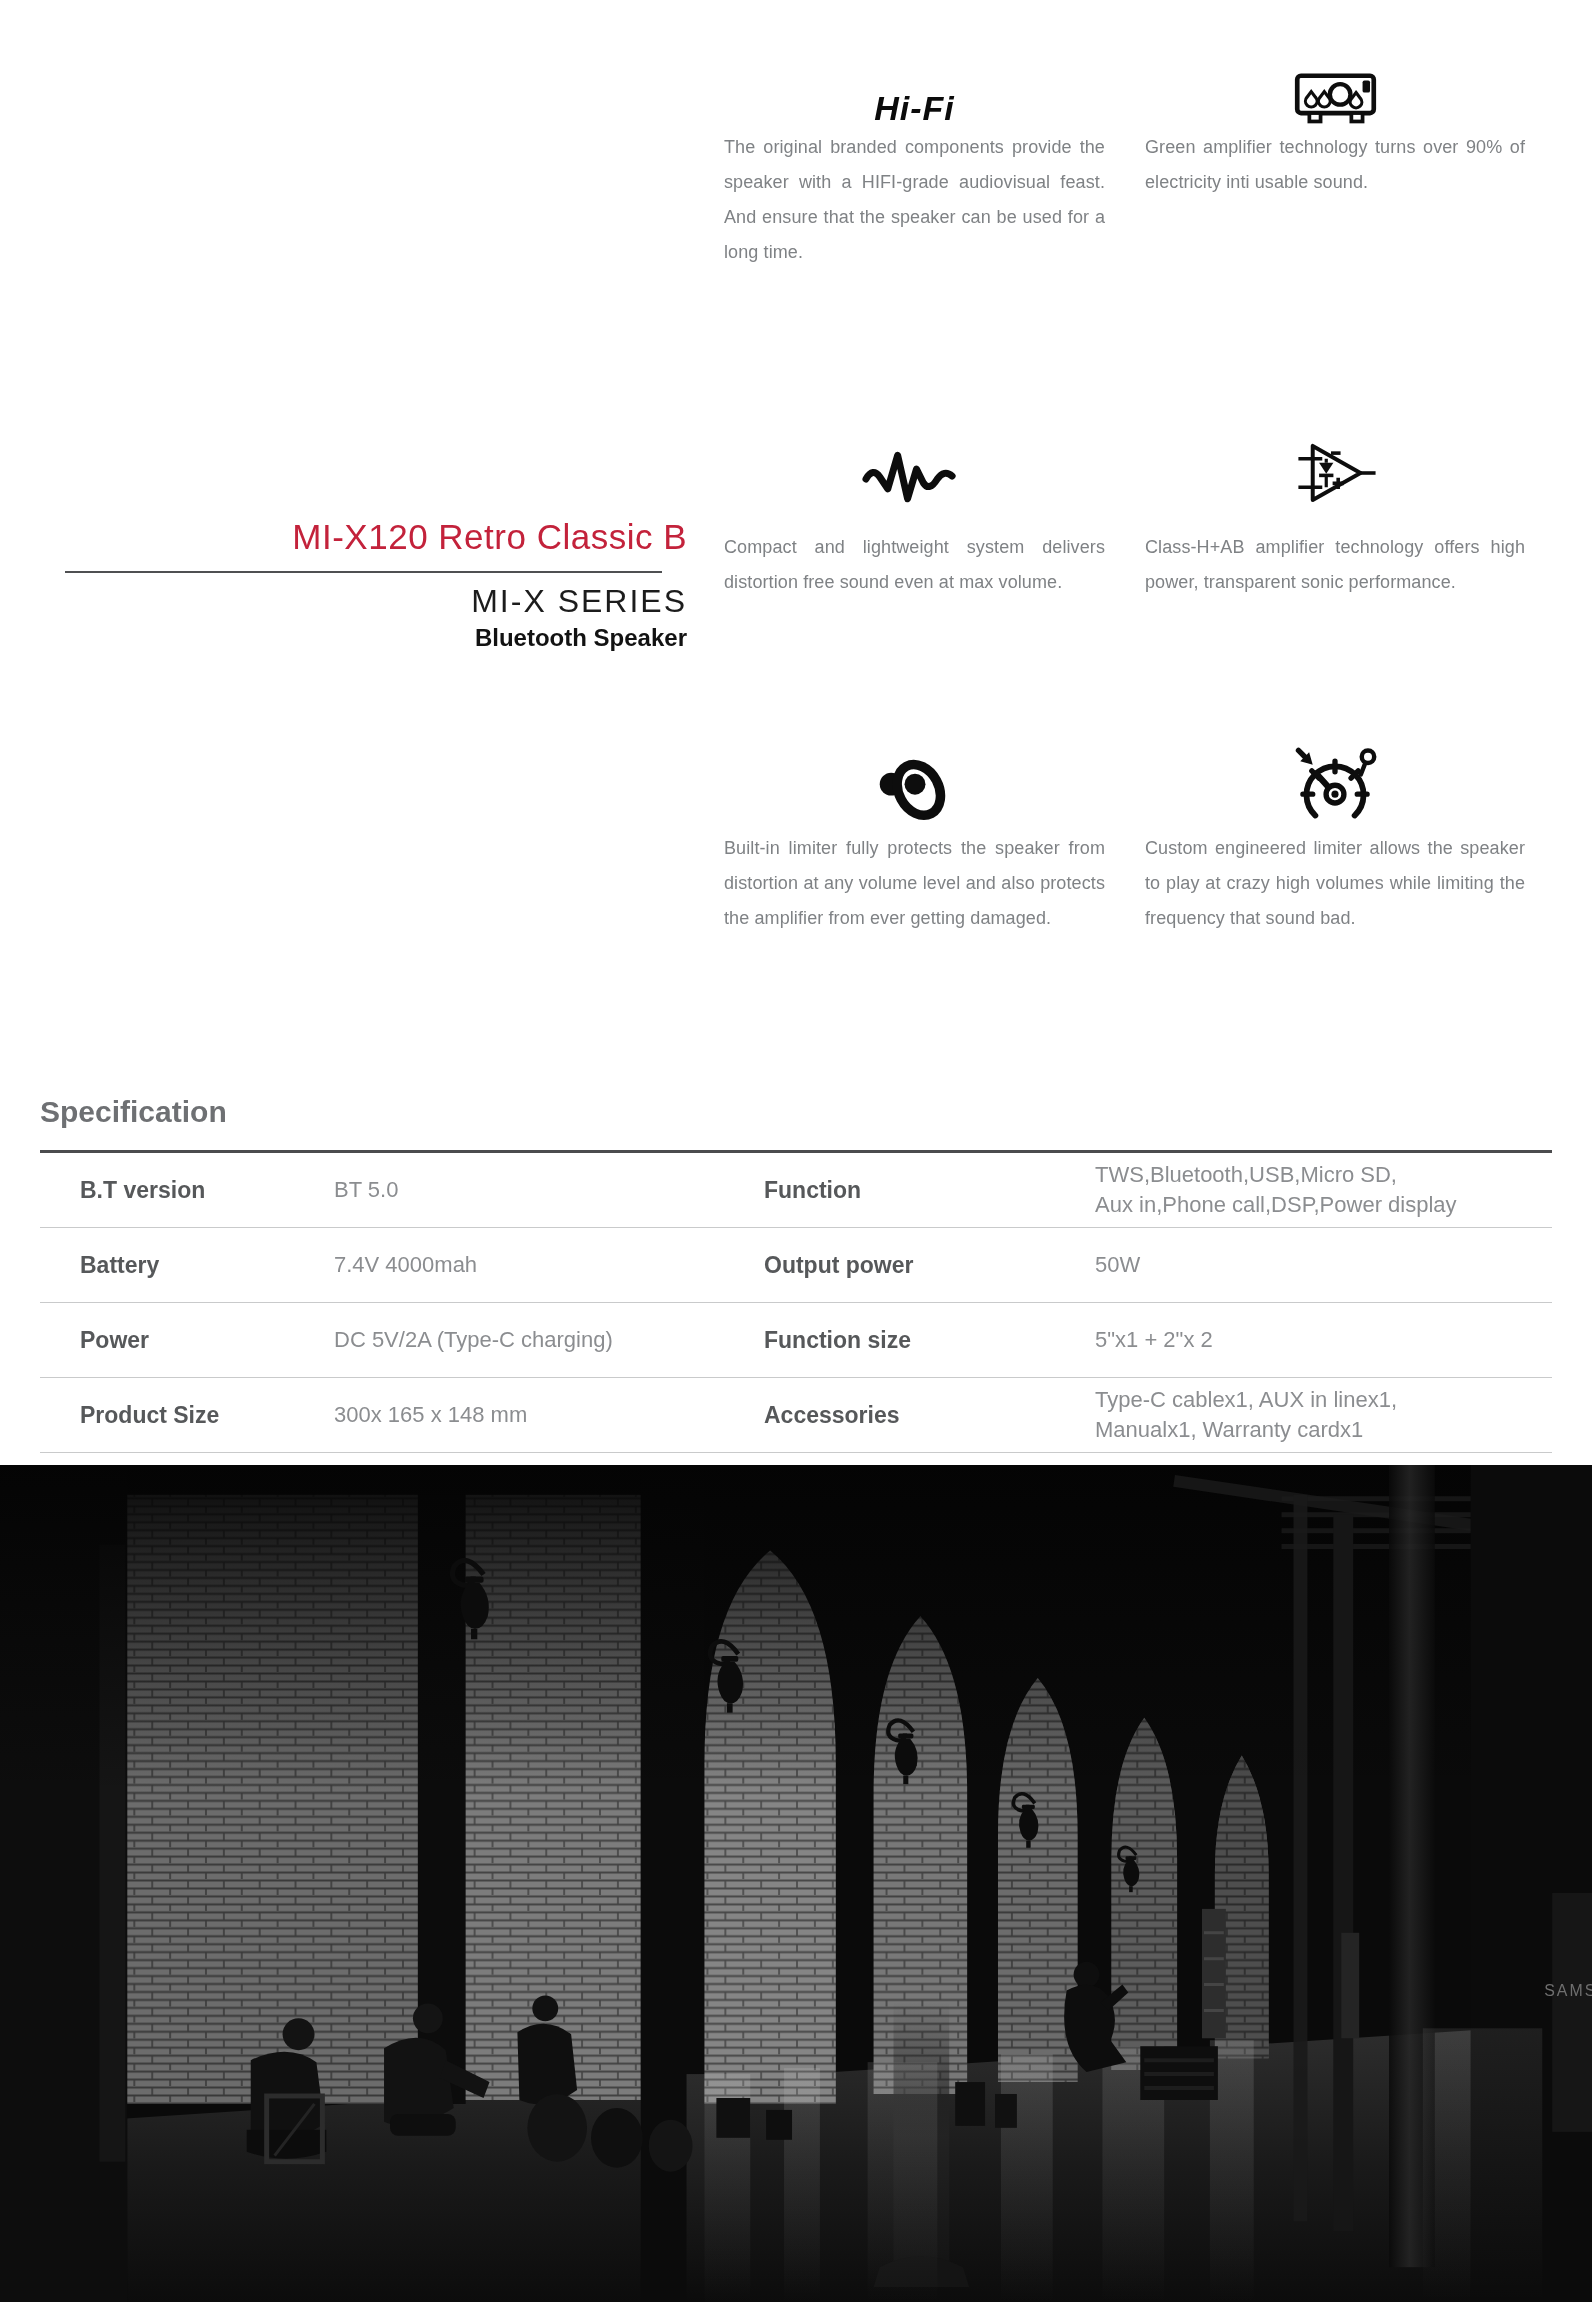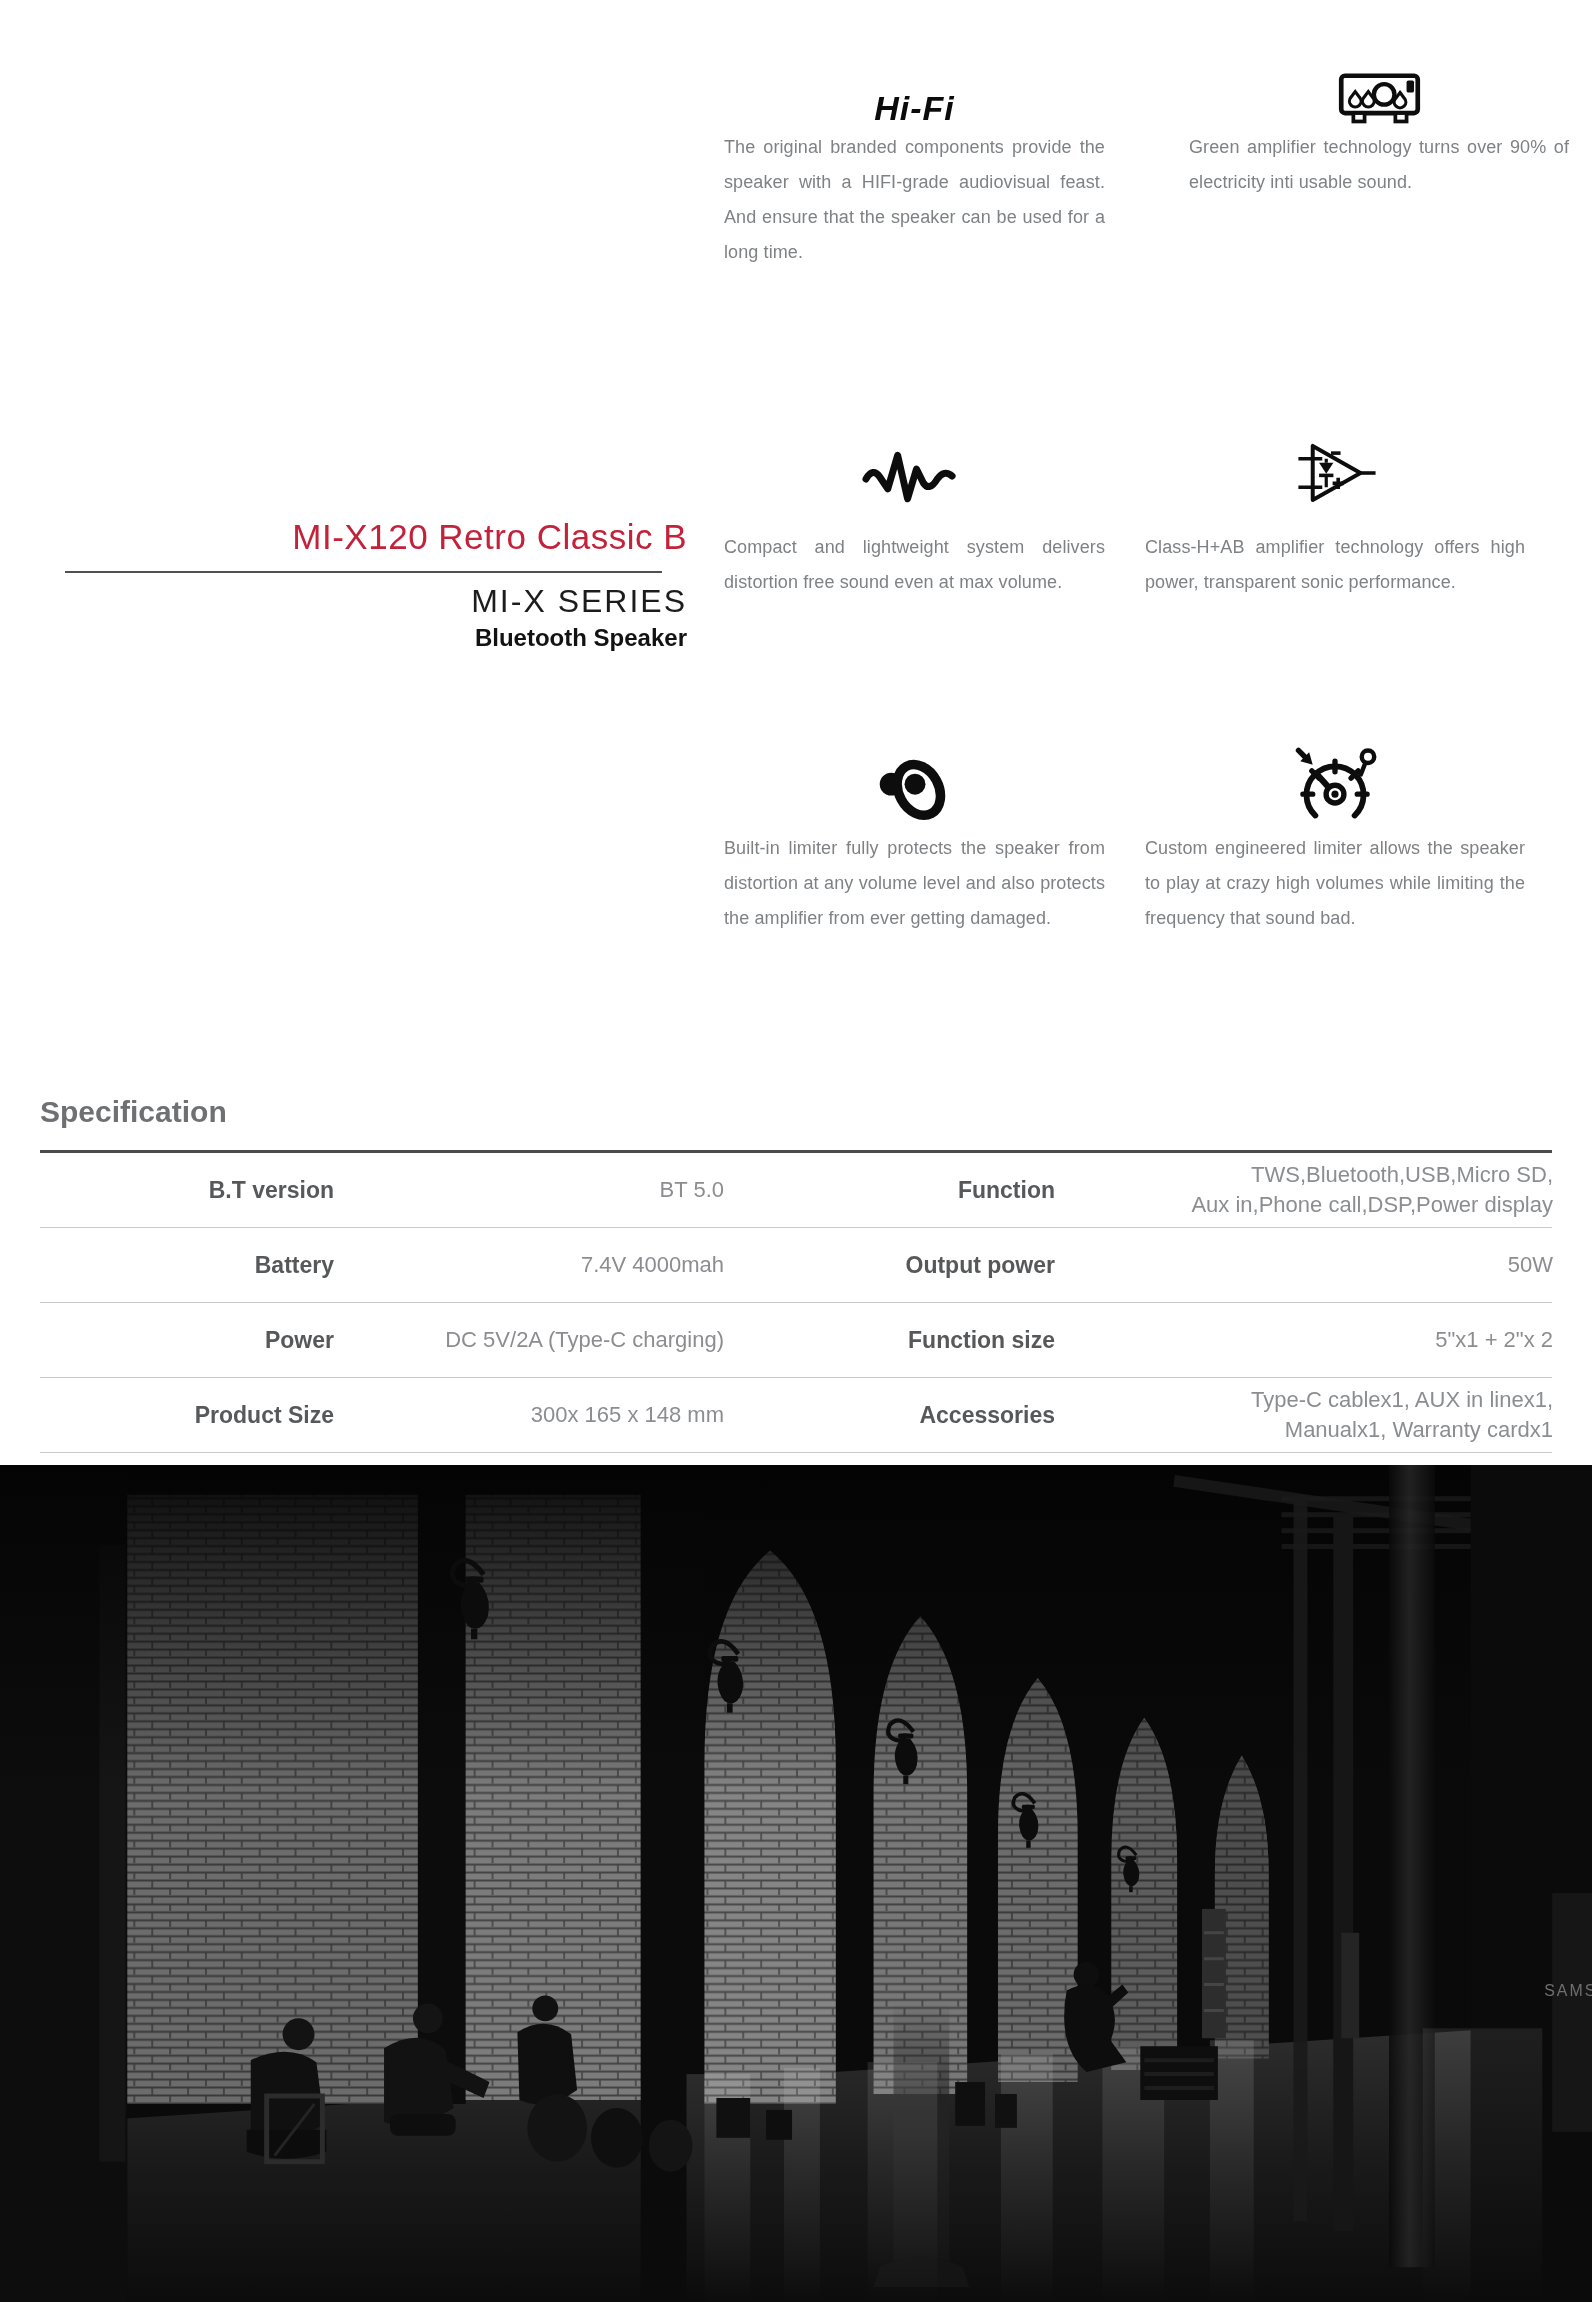--- a/index.html
+++ b/index.html
@@ -7,40 +7,40 @@
         font-family:"Liberation Sans",sans-serif;}
   
   .brand{position:absolute;left:40px;top:517px;width:647px;text-align:right;}
   .brand h1{margin:0;font-size:35px;font-weight:500;letter-spacing:0.5px;color:var(--accent,#c3223b);}
   .brand-rule{width:597px;margin:14px auto 0;border-top:2px solid #4f5052;}
   .series{margin-top:10px;font-size:32px;font-weight:400;letter-spacing:2px;color:#1c1c1c;}
   .subtitle{margin-top:4px;font-size:24px;font-weight:700;color:#121212;}
   
   .feature{position:absolute;}
   .f0{left:724px;top:76px;width:381px;}
-  .f1{left:1145px;top:76px;width:380px;margin-left:44px;}
+  .f1{left:1145px;top:76px;width:380px;}
   .f2{left:724px;top:436px;width:381px;}
   .f3{left:1145px;top:436px;width:380px;}
   .f4{left:724px;top:744px;width:381px;}
   .f5{left:1145px;top:744px;width:380px;}
   .icon-wrap{display:flex;align-items:flex-end;justify-content:center;}
   .f0 .icon-wrap,.f1 .icon-wrap{height:52px;}
   .f2 .icon-wrap,.f3 .icon-wrap{height:72px;}
   .f4 .icon-wrap,.f5 .icon-wrap{height:84px;}
   .hifi-logo{font-size:34px;font-weight:800;font-style:italic;letter-spacing:1px;color:#0b0b0b;}
   .feature-text{margin:0;font-size:18px;line-height:35px;color:#7f8285;text-align:justify;letter-spacing:0.1px;}
   .f0 .feature-text,.f1 .feature-text{margin-top:2px;}
   .f2 .feature-text,.f3 .feature-text{margin-top:22px;}
   .f4 .feature-text,.f5 .feature-text{margin-top:3px;}
   
   .spec-heading{position:absolute;left:40px;top:1095px;width:1512px;text-align:left;
                 font-size:30px;font-weight:700;color:#6e7073;}
   .spec-table{position:absolute;left:40px;top:1150px;width:1512px;border-top:3px solid #4b4c4e;}
   .spec-row{display:grid;grid-template-columns:294px 390px 331px 498px;align-items:center;
-            height:74px;border-bottom:1px solid #c9cacb;text-align:right;}
+            height:74px;border-bottom:1px solid #c9cacb;}
   .spec-label{padding-left:40px;font-size:23px;font-weight:700;color:#56585a;}
   .spec-label.r{padding-left:40px;}
   .spec-value{font-size:22px;font-weight:400;color:#8b8d90;white-space:pre-line;line-height:30px;}
   .spec-value.r{padding-left:40px;}
   
   .hero{position:absolute;left:0;top:1465px;width:1592px;height:838px;display:block;}
   
   .ic{display:block;}
 </style>
 </head>

